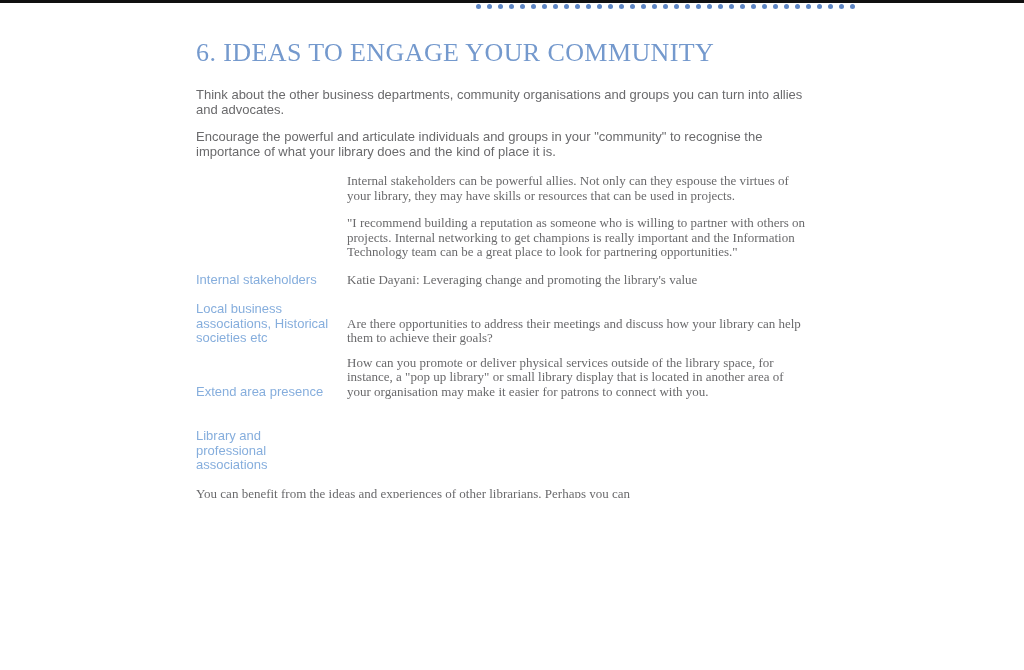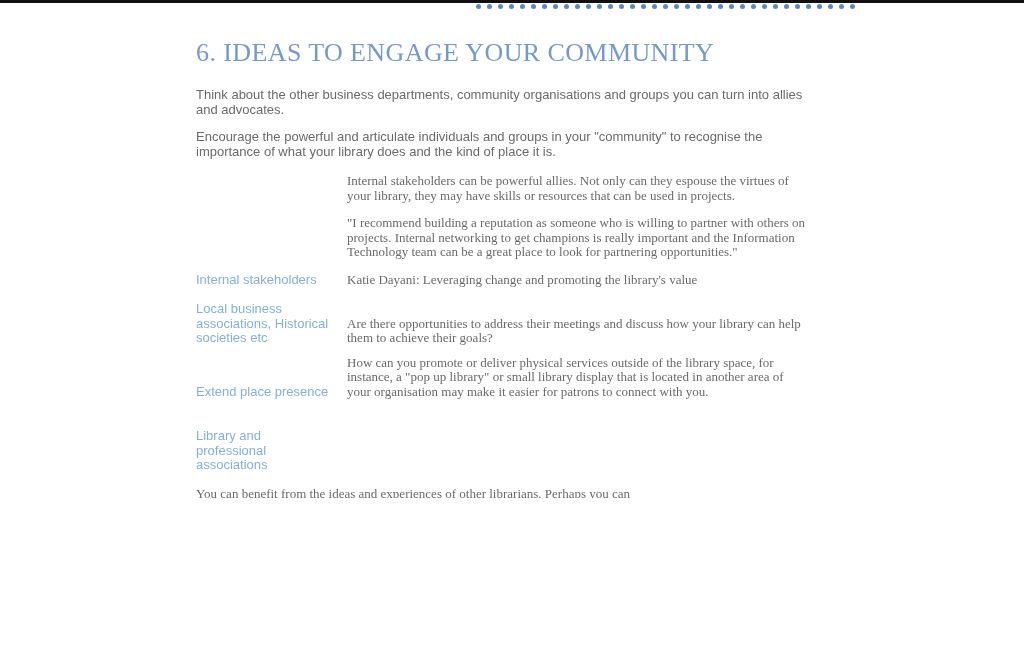--- a/index.html
+++ b/index.html
@@ -124,21 +124,21 @@
           <p>Katie Dayani: Leveraging change and promoting the library's value</p>
         </div>
       </div>
       <div class="srow">
         <div class="slabel">Local business associations, Historical societies etc</div>
         <div class="sbody">
           <p>Are there opportunities to address their meetings and discuss how your library can help them to achieve their goals?</p>
         </div>
       </div>
       <div class="srow">
-        <div class="slabel">Extend place presence</div>
+        <div class="slabel">Extend area presence</div>
         <div class="sbody">
           <p>How can you promote or deliver physical services outside of the library space, for instance, a "pop up library" or small library display that is located in another area of your organisation may make it easier for patrons to connect with you.</p>
         </div>
       </div>
       <div class="srow">
         <div class="slabel">Library and professional associations</div>
       </div>
       <div class="srow">
         <div class="sbody">
           <p>You can benefit from the ideas and experiences of other librarians. Perhaps you can promote some of their partner or events to your patrons and vice versa? Or could you share any resources? Can you participate in "user groups" with librarians who use the same library management software?</p>

